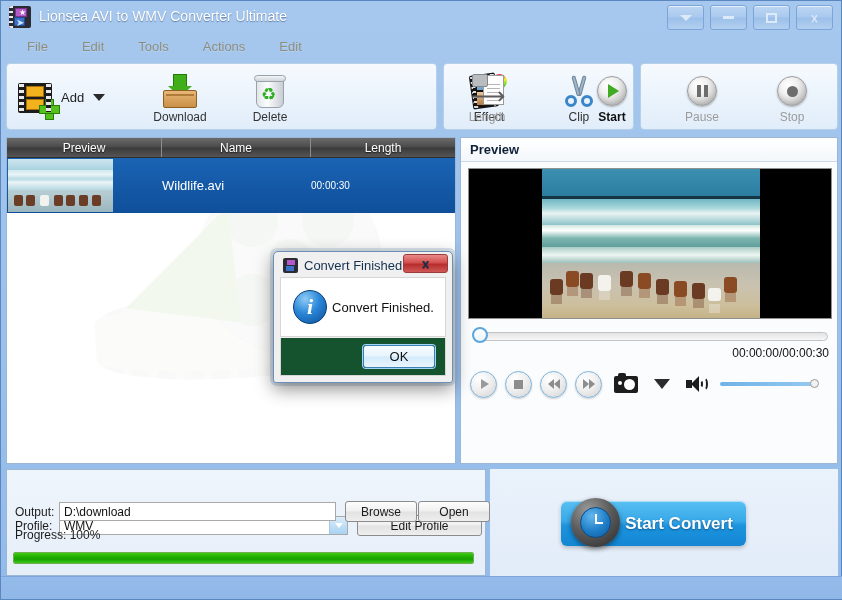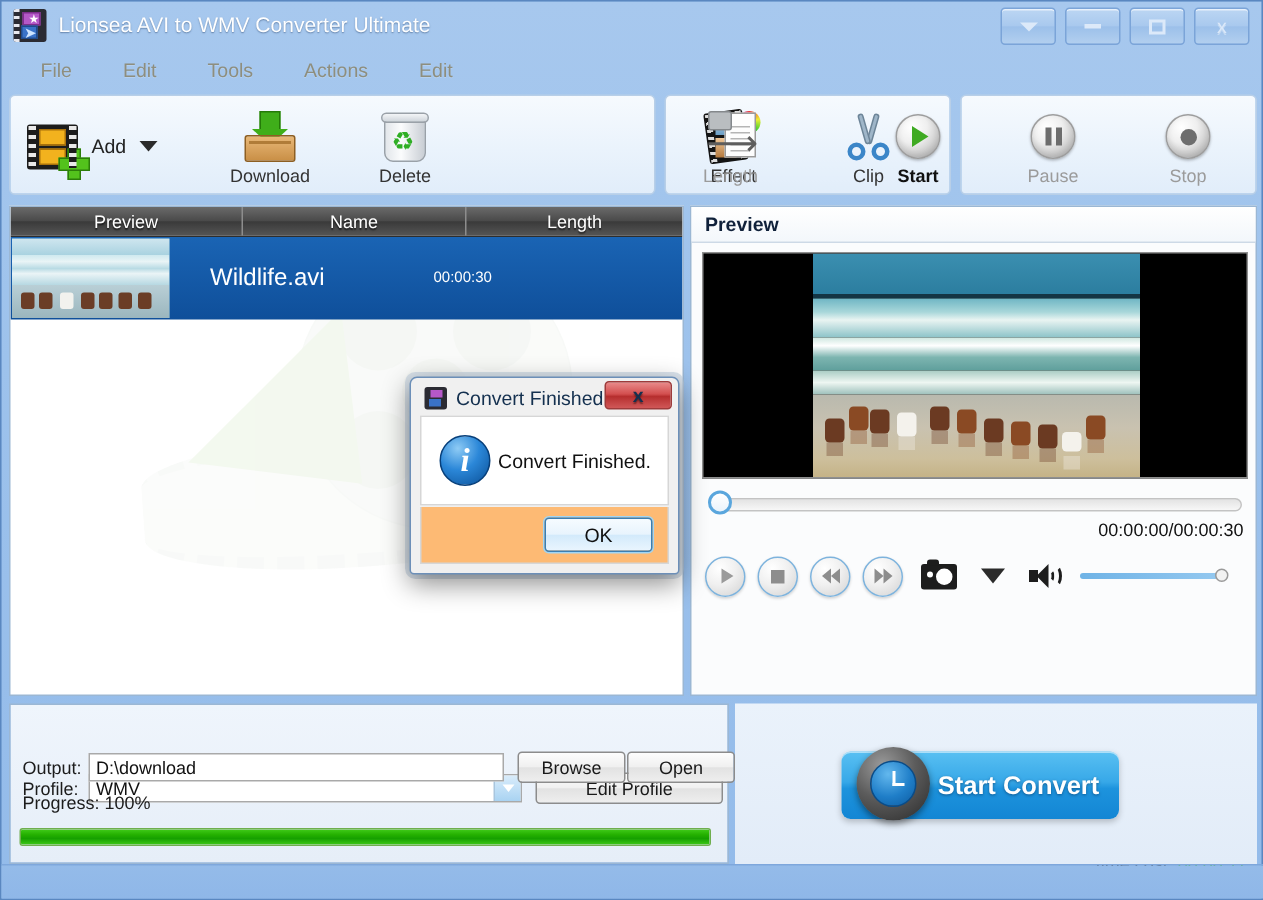--- a/index.html
+++ b/index.html
@@ -184,21 +184,21 @@
   .lh.c1{width:155px;} .lh.c2{width:149px;} .lh.c3{flex:1;}
   .lrow { position:relative; display:flex; height:55px; align-items:center; z-index:2;
           background:linear-gradient(to bottom,#1a64b4,#0f4f9a); cursor:pointer;}
   .thumb { width:105px; height:53px; margin-left:1px; overflow:hidden; position:relative; background:#8fc3d8;}
   .thumb .sky{position:absolute;left:0;top:0;right:0;height:11px;background:linear-gradient(#cfe6ef,#a9d2e0);}
   .thumb .sea{position:absolute;left:0;top:11px;right:0;height:20px;
      background:linear-gradient(#cfe9ef 0%,#e9f4f6 22%,#b9dbe4 45%,#eaf4f6 62%,#b6d8e2 100%);}
   .thumb .sand{position:absolute;left:0;top:31px;right:0;bottom:0;background:linear-gradient(#b9cfd6,#9bb6be);}
   .thumb .h{position:absolute;bottom:6px;width:9px;height:11px;background:#6b3d26;border-radius:2px;}
   .thumb .h.w{background:#f2f2ee;}
-  .lcell-name { width:149px; margin-left:27px; color:#fff; font-size:16px; }
+  .lcell-name { width:149px; margin-left:49px; color:#fff; font-size:13px; }
   .lcell-len { color:#fff; font-size:10px; }
 
   
   .previewpanel{
     position:absolute; left:459px; top:136px; width:378px; height:327px;
     background:#fbfcfd; border:1px solid #9bb7d4;
   }
   .previewhdr{ height:24px; border-bottom:1px solid #cdd9e6; display:flex;align-items:center;
      padding-left:9px; font-weight:bold; font-size:13px; color:#10213a;
      background:linear-gradient(to bottom,#ffffff,#f3f7fb);}
@@ -364,21 +364,21 @@
   .info-icon{
     width:34px;height:34px;border-radius:50%; margin-left:12px;
     background: radial-gradient(circle at 35% 25%, #8ecbf5 0%, #2b87d8 45%, #0a4f96 100%);
     border:1px solid #073f7a;
     display:flex;align-items:center;justify-content:center;
     color:#fff; font-family:"Liberation Serif", serif; font-size:22px; font-style:italic; font-weight:bold;
     line-height:1;
   }
   .dlg-msg{ flex:1; text-align:center; font-size:13px; color:#111; padding-right:6px;}
   .dlg-foot{ position:absolute; left:6px; right:6px; bottom:6px; height:38px;
-     border:1px solid #d6d6d6; border-top:none; background:#fdba74;
+     border:1px solid #d6d6d6; border-top:none; background:#14532d;
      display:flex; align-items:center; justify-content:flex-end; padding-right:10px;}
   .okbtn{
     width:72px; height:23px; border:1px solid #3c7fb1; border-radius:3px;
     background:linear-gradient(to bottom,#f6fbff 0%, #e8f4fd 48%, #d3eafb 52%, #e9f5fe 100%);
     box-shadow:0 0 0 1px #9fd5f5;
     font-size:13px; color:#111; display:flex;align-items:center;justify-content:center; cursor:pointer;
   }
 </style>
 </head>
 <body>

